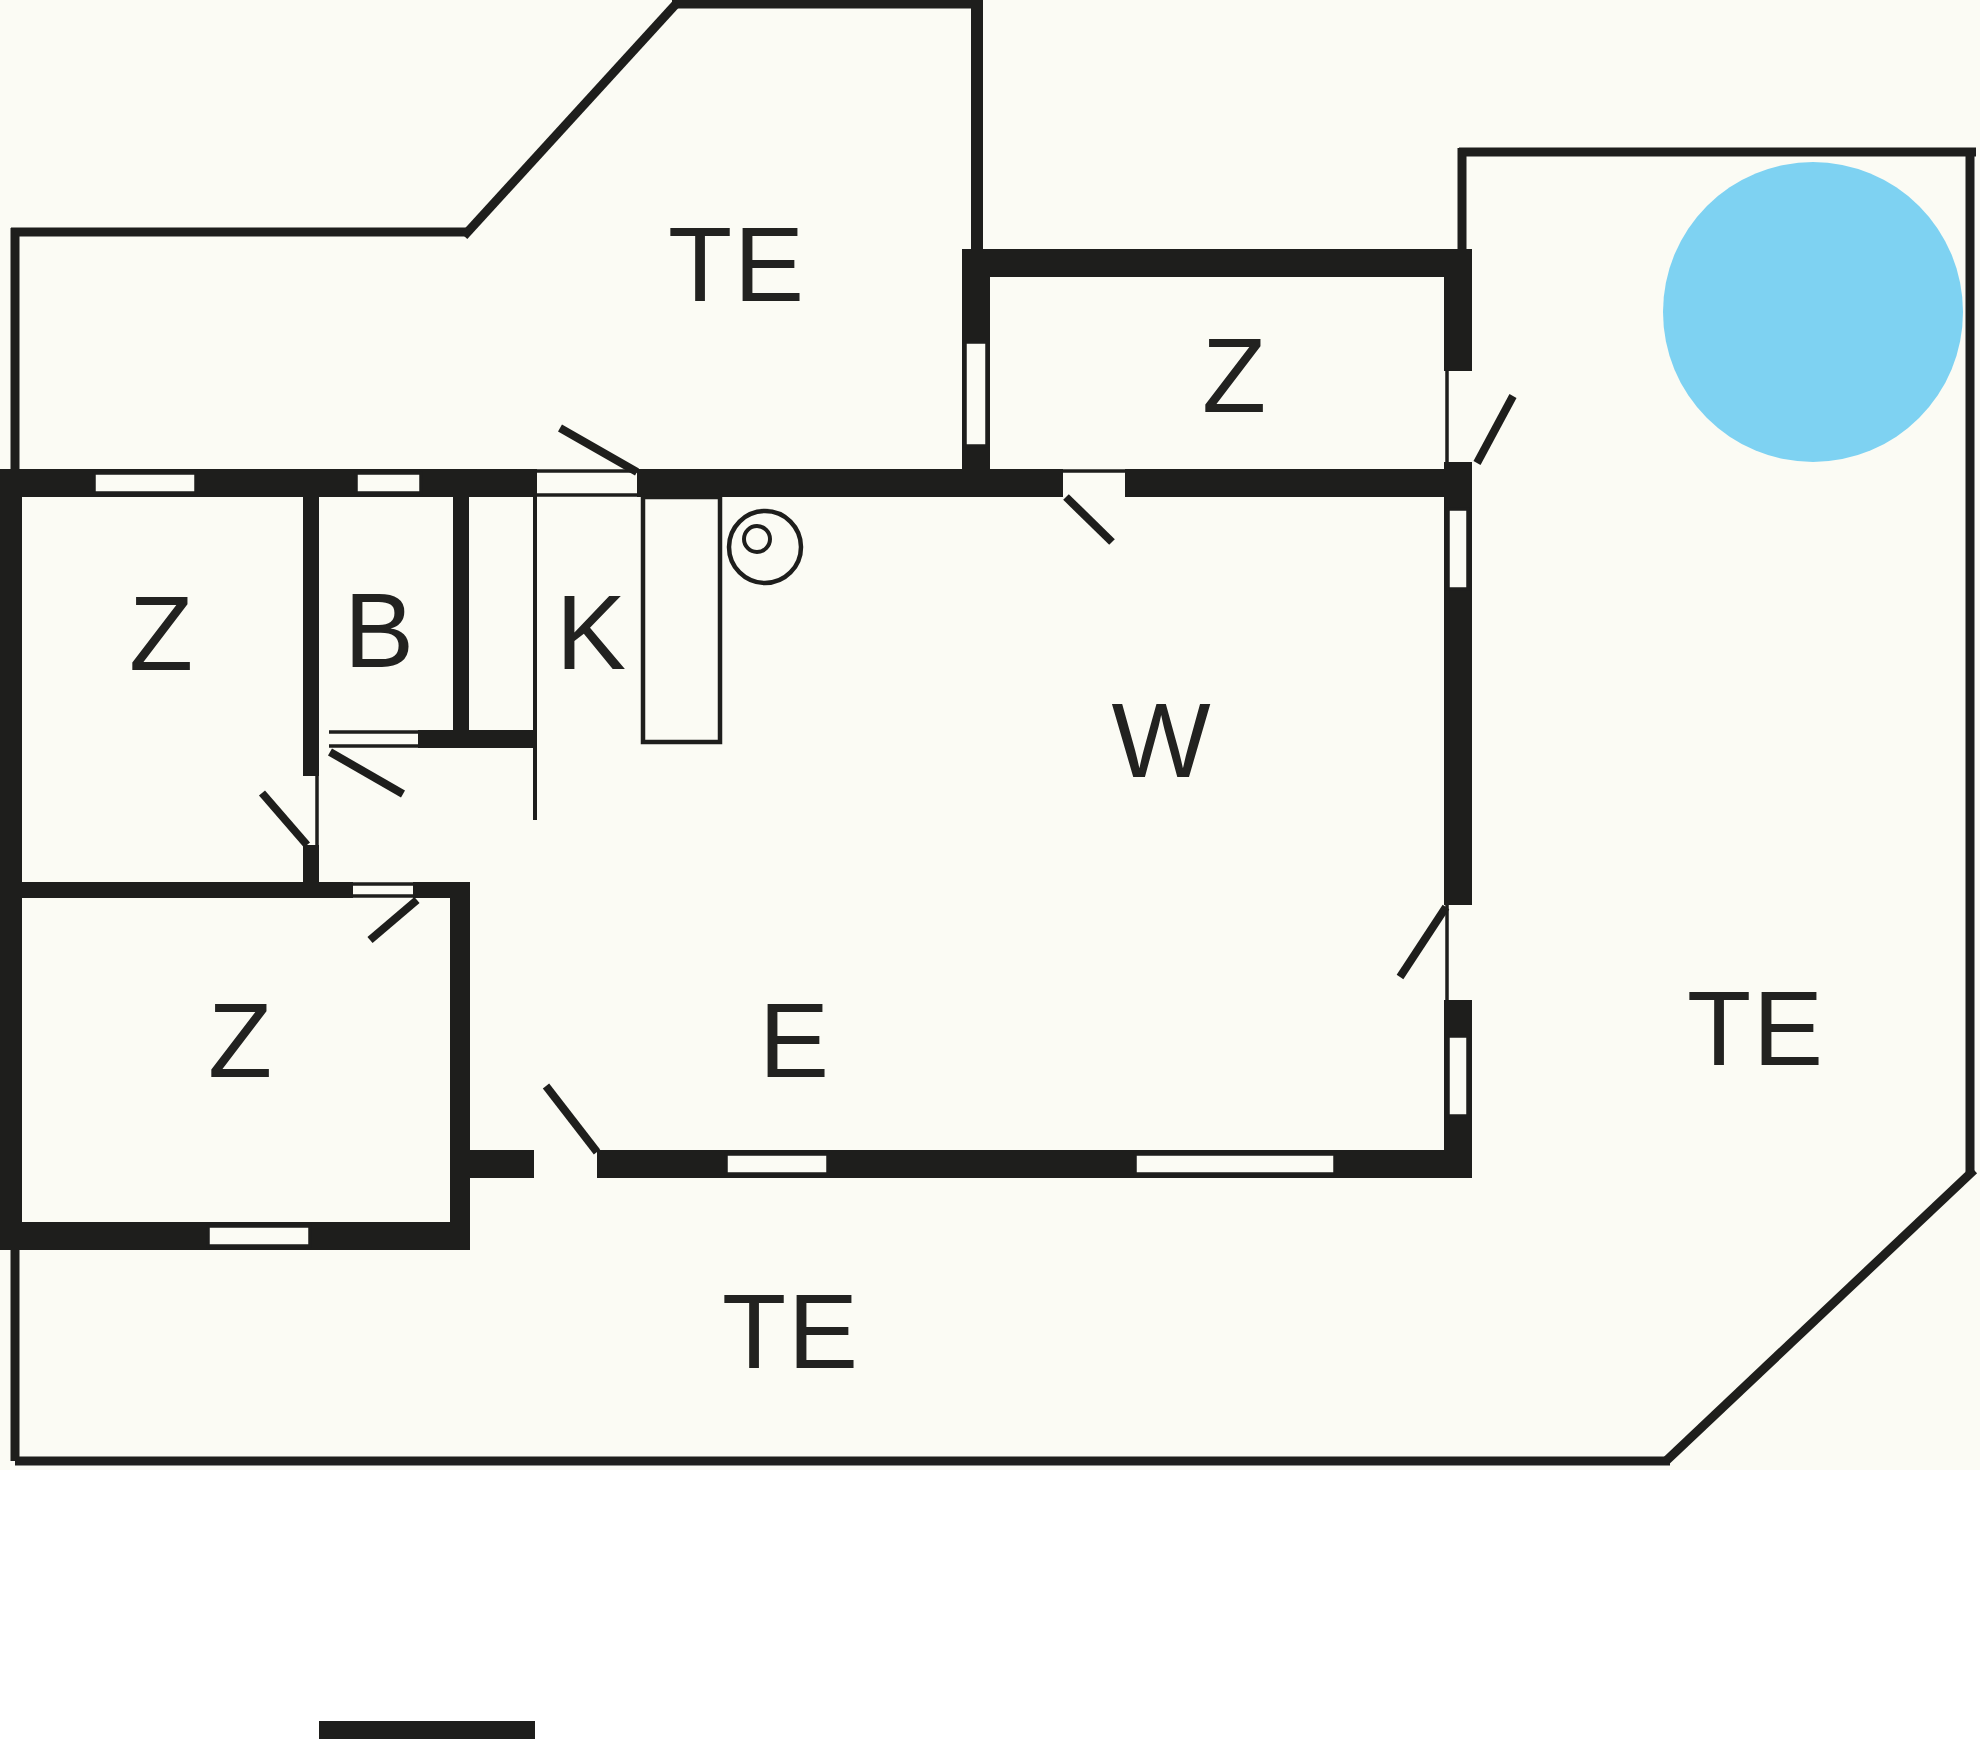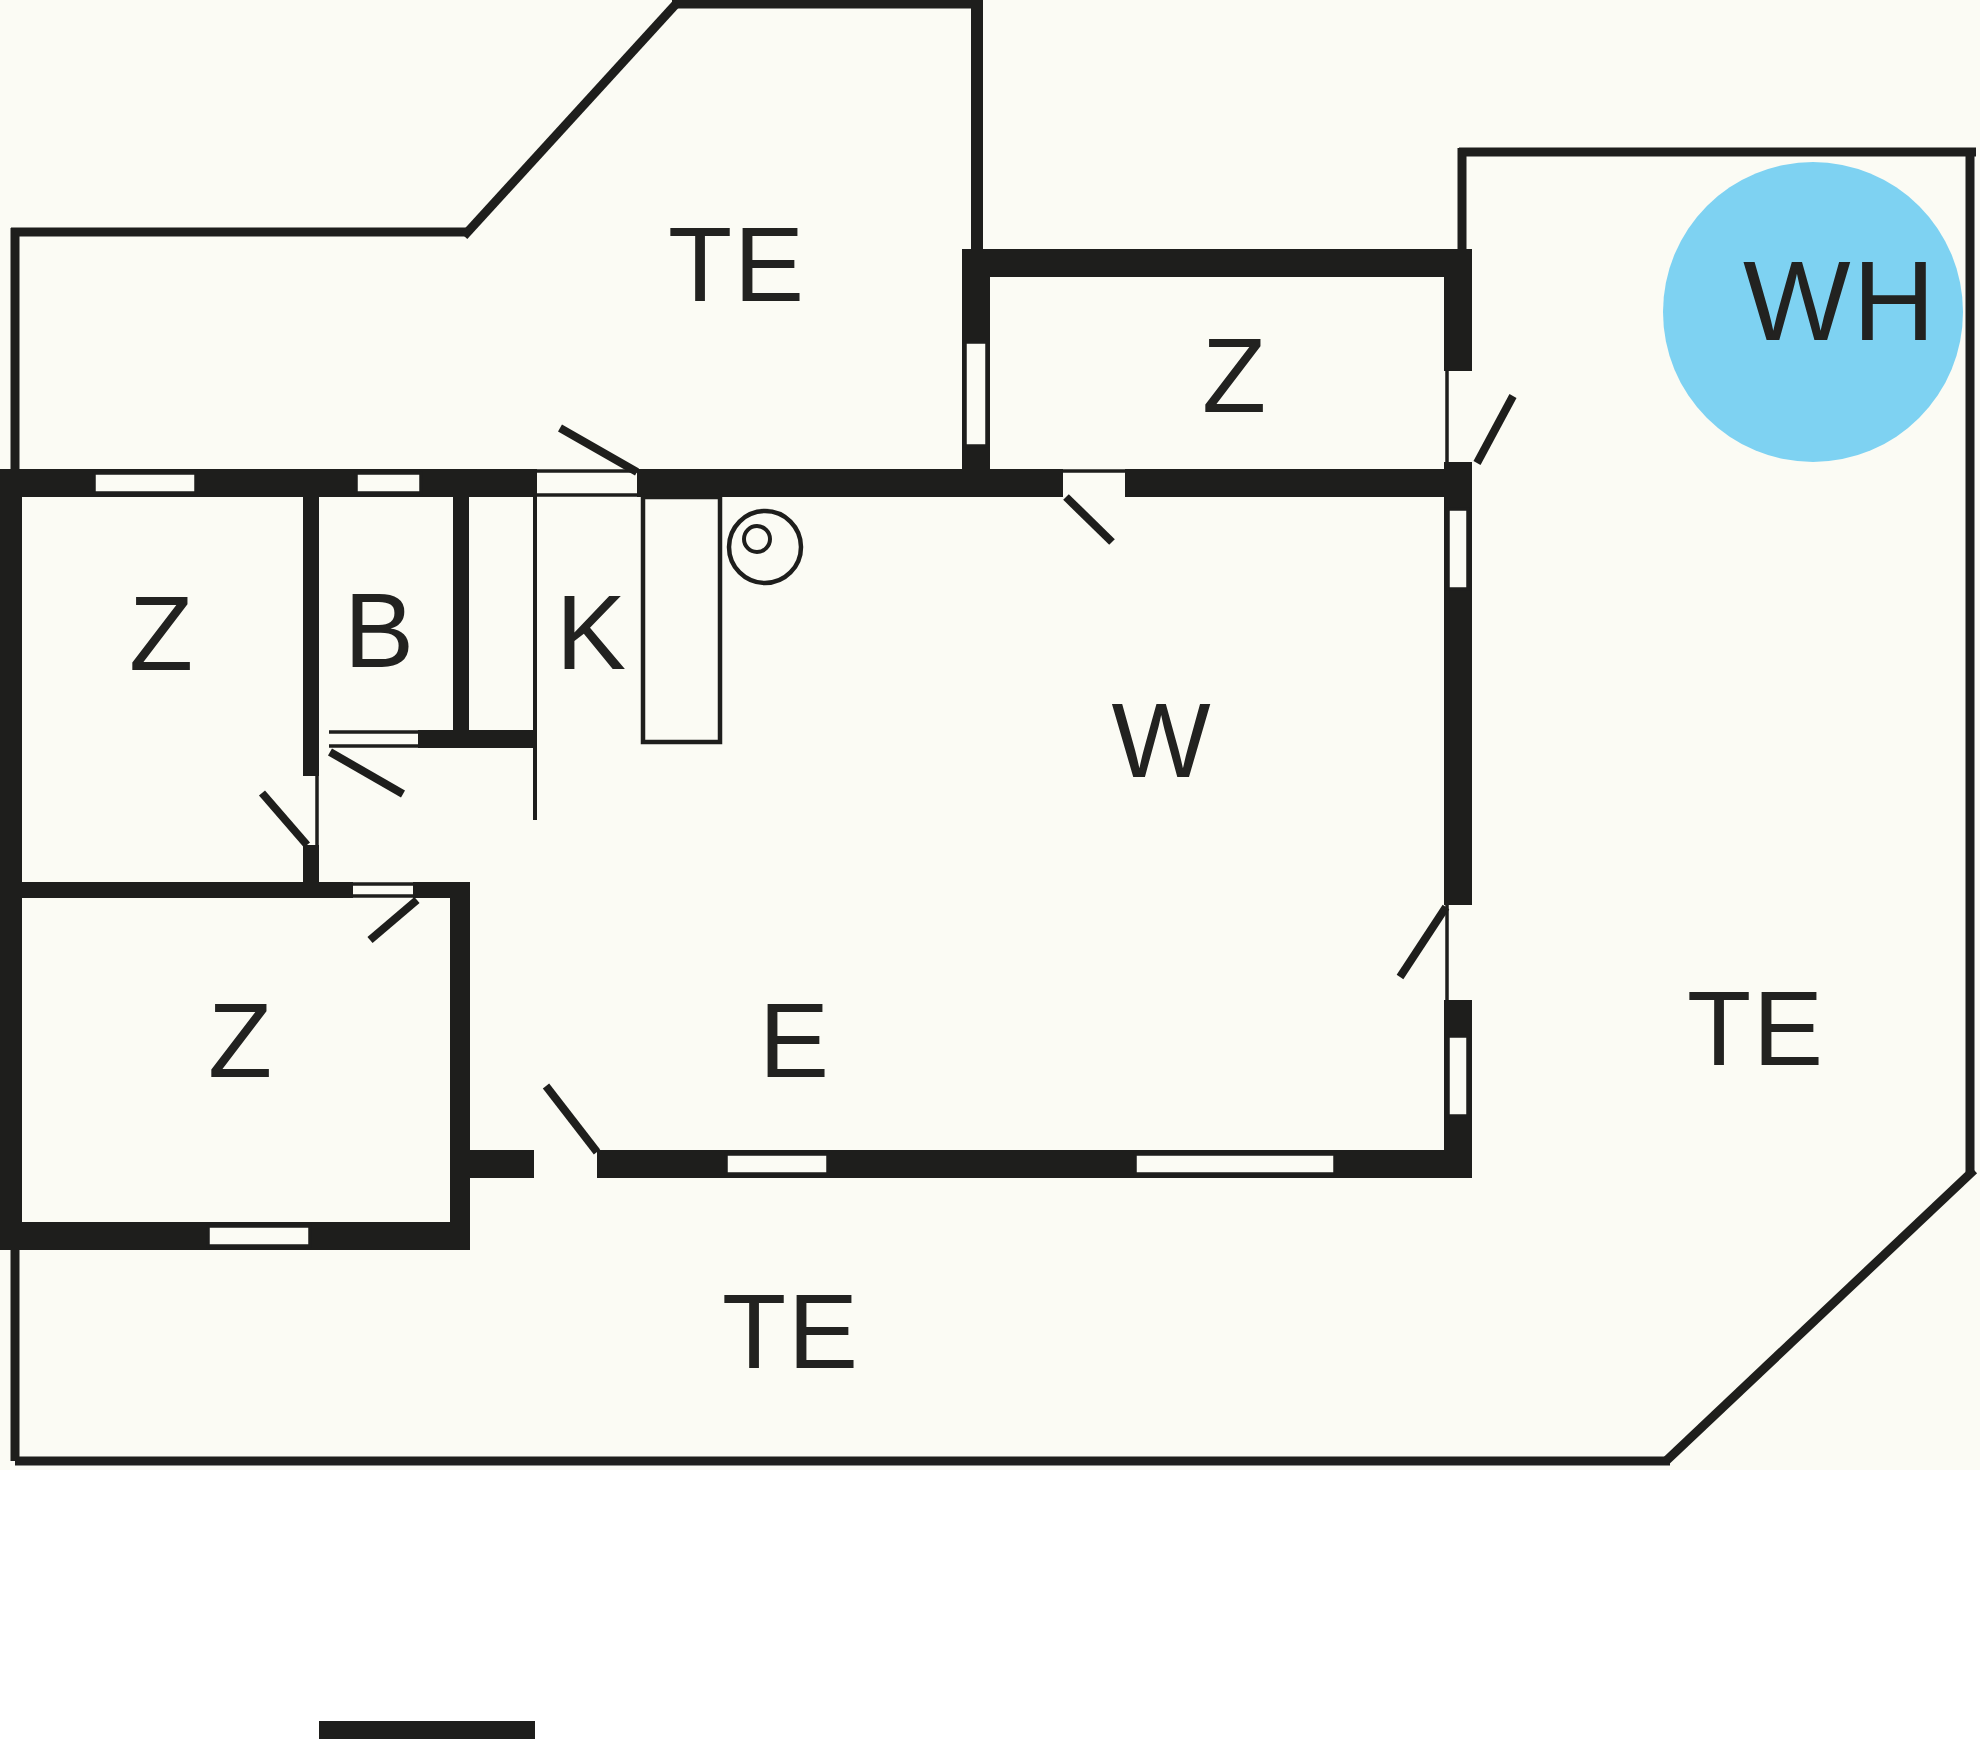--- a/index.html
+++ b/index.html
@@ -92,21 +92,20 @@
       <line x1="546" y1="1086" x2="597" y2="1152" stroke="#1E1E1C" stroke-width="8"></line>
       <line x1="535" y1="497" x2="535" y2="820" stroke="#1E1E1C" stroke-width="4"></line>
       <rect x="643" y="497" width="77" height="245" fill="#FBFBF4" stroke="#1E1E1C" stroke-width="4.5"></rect>
       <circle cx="765" cy="547" r="36" fill="none" stroke="#1E1E1C" stroke-width="4.5"></circle>
       <circle cx="757" cy="539" r="13" fill="none" stroke="#1E1E1C" stroke-width="4"></circle>
       <rect x="319" y="1721" width="216" height="18" fill="#1E1E1C"></rect>
     </svg>
 
   <div class="room-label" style="left: 737px; top: 264px; font-size: 105px;">TE</div>
   <div class="room-label" style="left: 1235px; top: 375px; font-size: 105px;">Z</div>
-  <div class="room-label" style="left: 1840px; top: 301px; font-size: 114px;">WH</div>
   <div class="room-label" style="left: 162px; top: 633px; font-size: 105px;">Z</div>
   <div class="room-label" style="left: 380px; top: 630px; font-size: 105px;">B</div>
   <div class="room-label" style="left: 592px; top: 632px; font-size: 105px;">K</div>
   <div class="room-label" style="left: 1162px; top: 740px; font-size: 105px;">W</div>
   <div class="room-label" style="left: 241px; top: 1040px; font-size: 105px;">Z</div>
   <div class="room-label" style="left: 795px; top: 1040px; font-size: 105px;">E</div>
   <div class="room-label" style="left: 1756px; top: 1028px; font-size: 105px;">TE</div>
   <div class="room-label" style="left: 791px; top: 1331px; font-size: 105px;">TE</div>
 </div>
 

